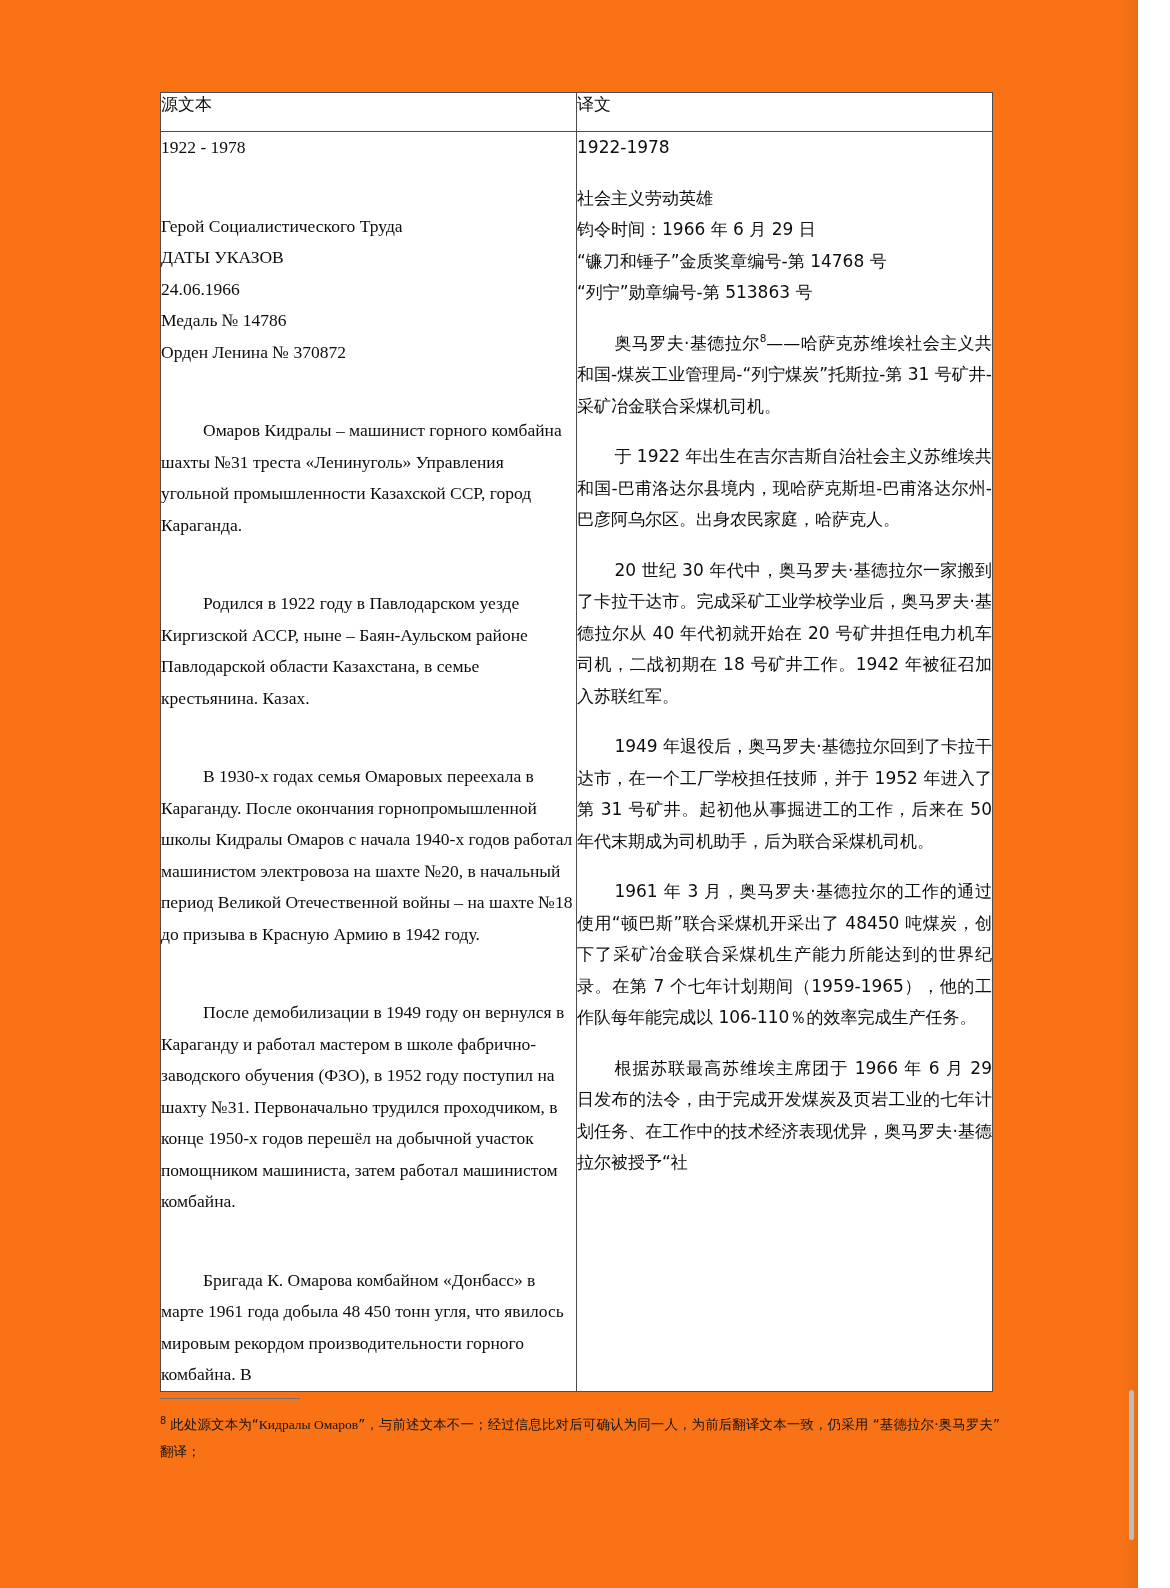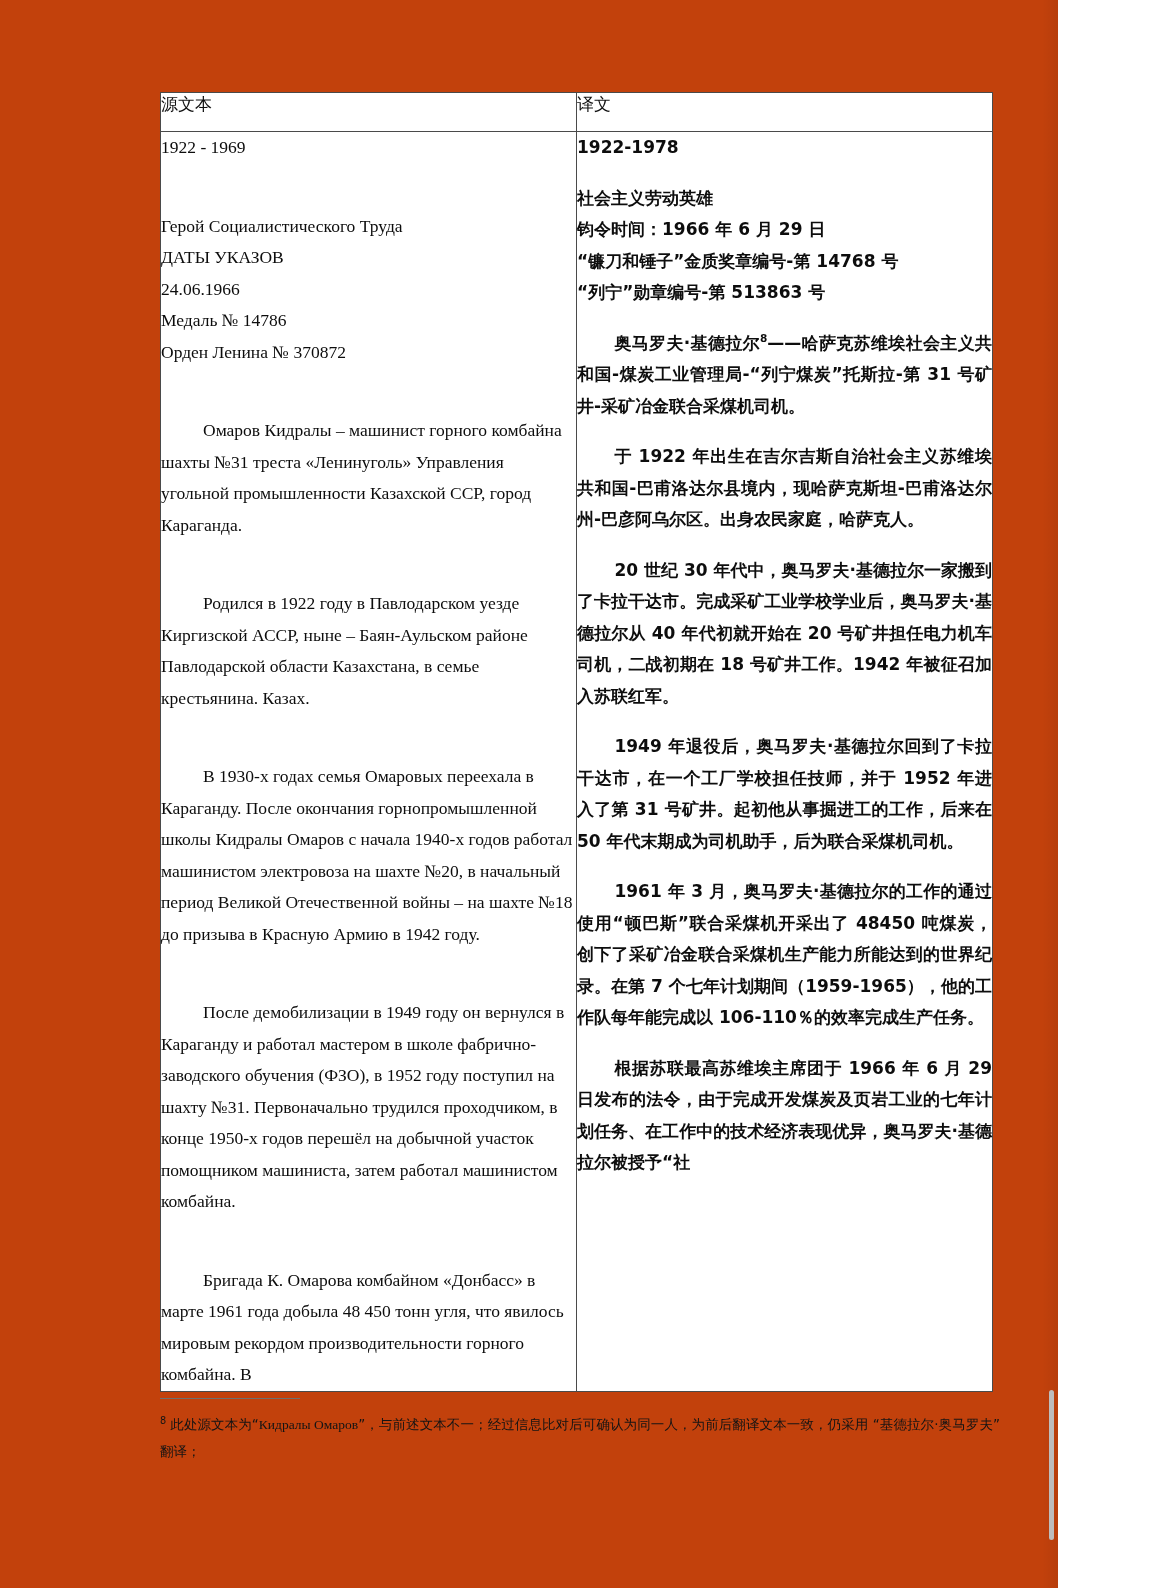--- a/index.html
+++ b/index.html
@@ -14,23 +14,23 @@
     position: relative;
     overflow: hidden;
     font-family: "Liberation Serif", "DejaVu Serif", serif;
     color: #0a0a0a;
   }
 
   
   .page-sheet {
     position: absolute;
     left: 0; top: 0;
-    width: 1058px;
+    width: 1138px;
     height: 1588px;
-    background: #c2410c;
+    background: #f97316;
     box-sizing: border-box;
   }
 
   
   .page-edge-shadow {
     position: absolute;
     top: 0; right: 0;
     width: 16px; height: 1588px;
     background: linear-gradient(to right, rgba(0,0,0,0.00), rgba(0,0,0,0.06));
     pointer-events: none;
@@ -54,21 +54,21 @@
     border-collapse: collapse;
     table-layout: fixed;
   }
   .trans-table td, .trans-table th {
     border: 1px solid #4a4a4a;
     vertical-align: top;
     padding: 0;
     background: #ffffff;
   }
   .col-src { width: 415px; }
-  .col-tgt { width: 415px; font-weight: bold; }
+  .col-tgt { width: 415px; }
 
   .hdr-cell {
     height: 38px;
     padding: 6px 12px 4px 12px;
     text-align: left;
     font-weight: normal;
   }
   .hdr-label {
     font-family: "DejaVu Sans", "Liberation Sans", sans-serif;
     font-size: 17px;
@@ -167,21 +167,21 @@
           <div class="hdr-label">译文</div>
         </th>
       </tr>
     </thead>
     <tbody>
       <tr>
 
         <td class="body-cell col-src">
           <div class="src-text">
 
-            <p>1922 - 1969</p>
+            <p>1922 - 1978</p>
 
             <p class="spaced">Герой Социалистического Труда</p>
             <p>ДАТЫ УКАЗОВ</p>
             <p>24.06.1966</p>
             <p>Медаль № 14786</p>
             <p>Орден Ленина № 370872</p>
 
             <p class="indent spaced">Омаров Кидралы – машинист горного комбайна шахты №31 треста «Ленинуголь» Управления угольной промышленности Казахской ССР, город Караганда.</p>
             <p class="indent spaced">Родился в 1922 году в Павлодарском уезде Киргизской АССР, ныне – Баян-Аульском районе Павлодарской области Казахстана, в семье крестьянина. Казах.</p>
             <p class="indent spaced">В 1930-х годах семья Омаровых переехала в Караганду. После окончания горнопромышленной школы Кидралы Омаров с начала 1940-х годов работал машинистом электровоза на шахте №20, в начальный период Великой Отечественной войны – на шахте №18 до призыва в Красную Армию в 1942 году.</p>

